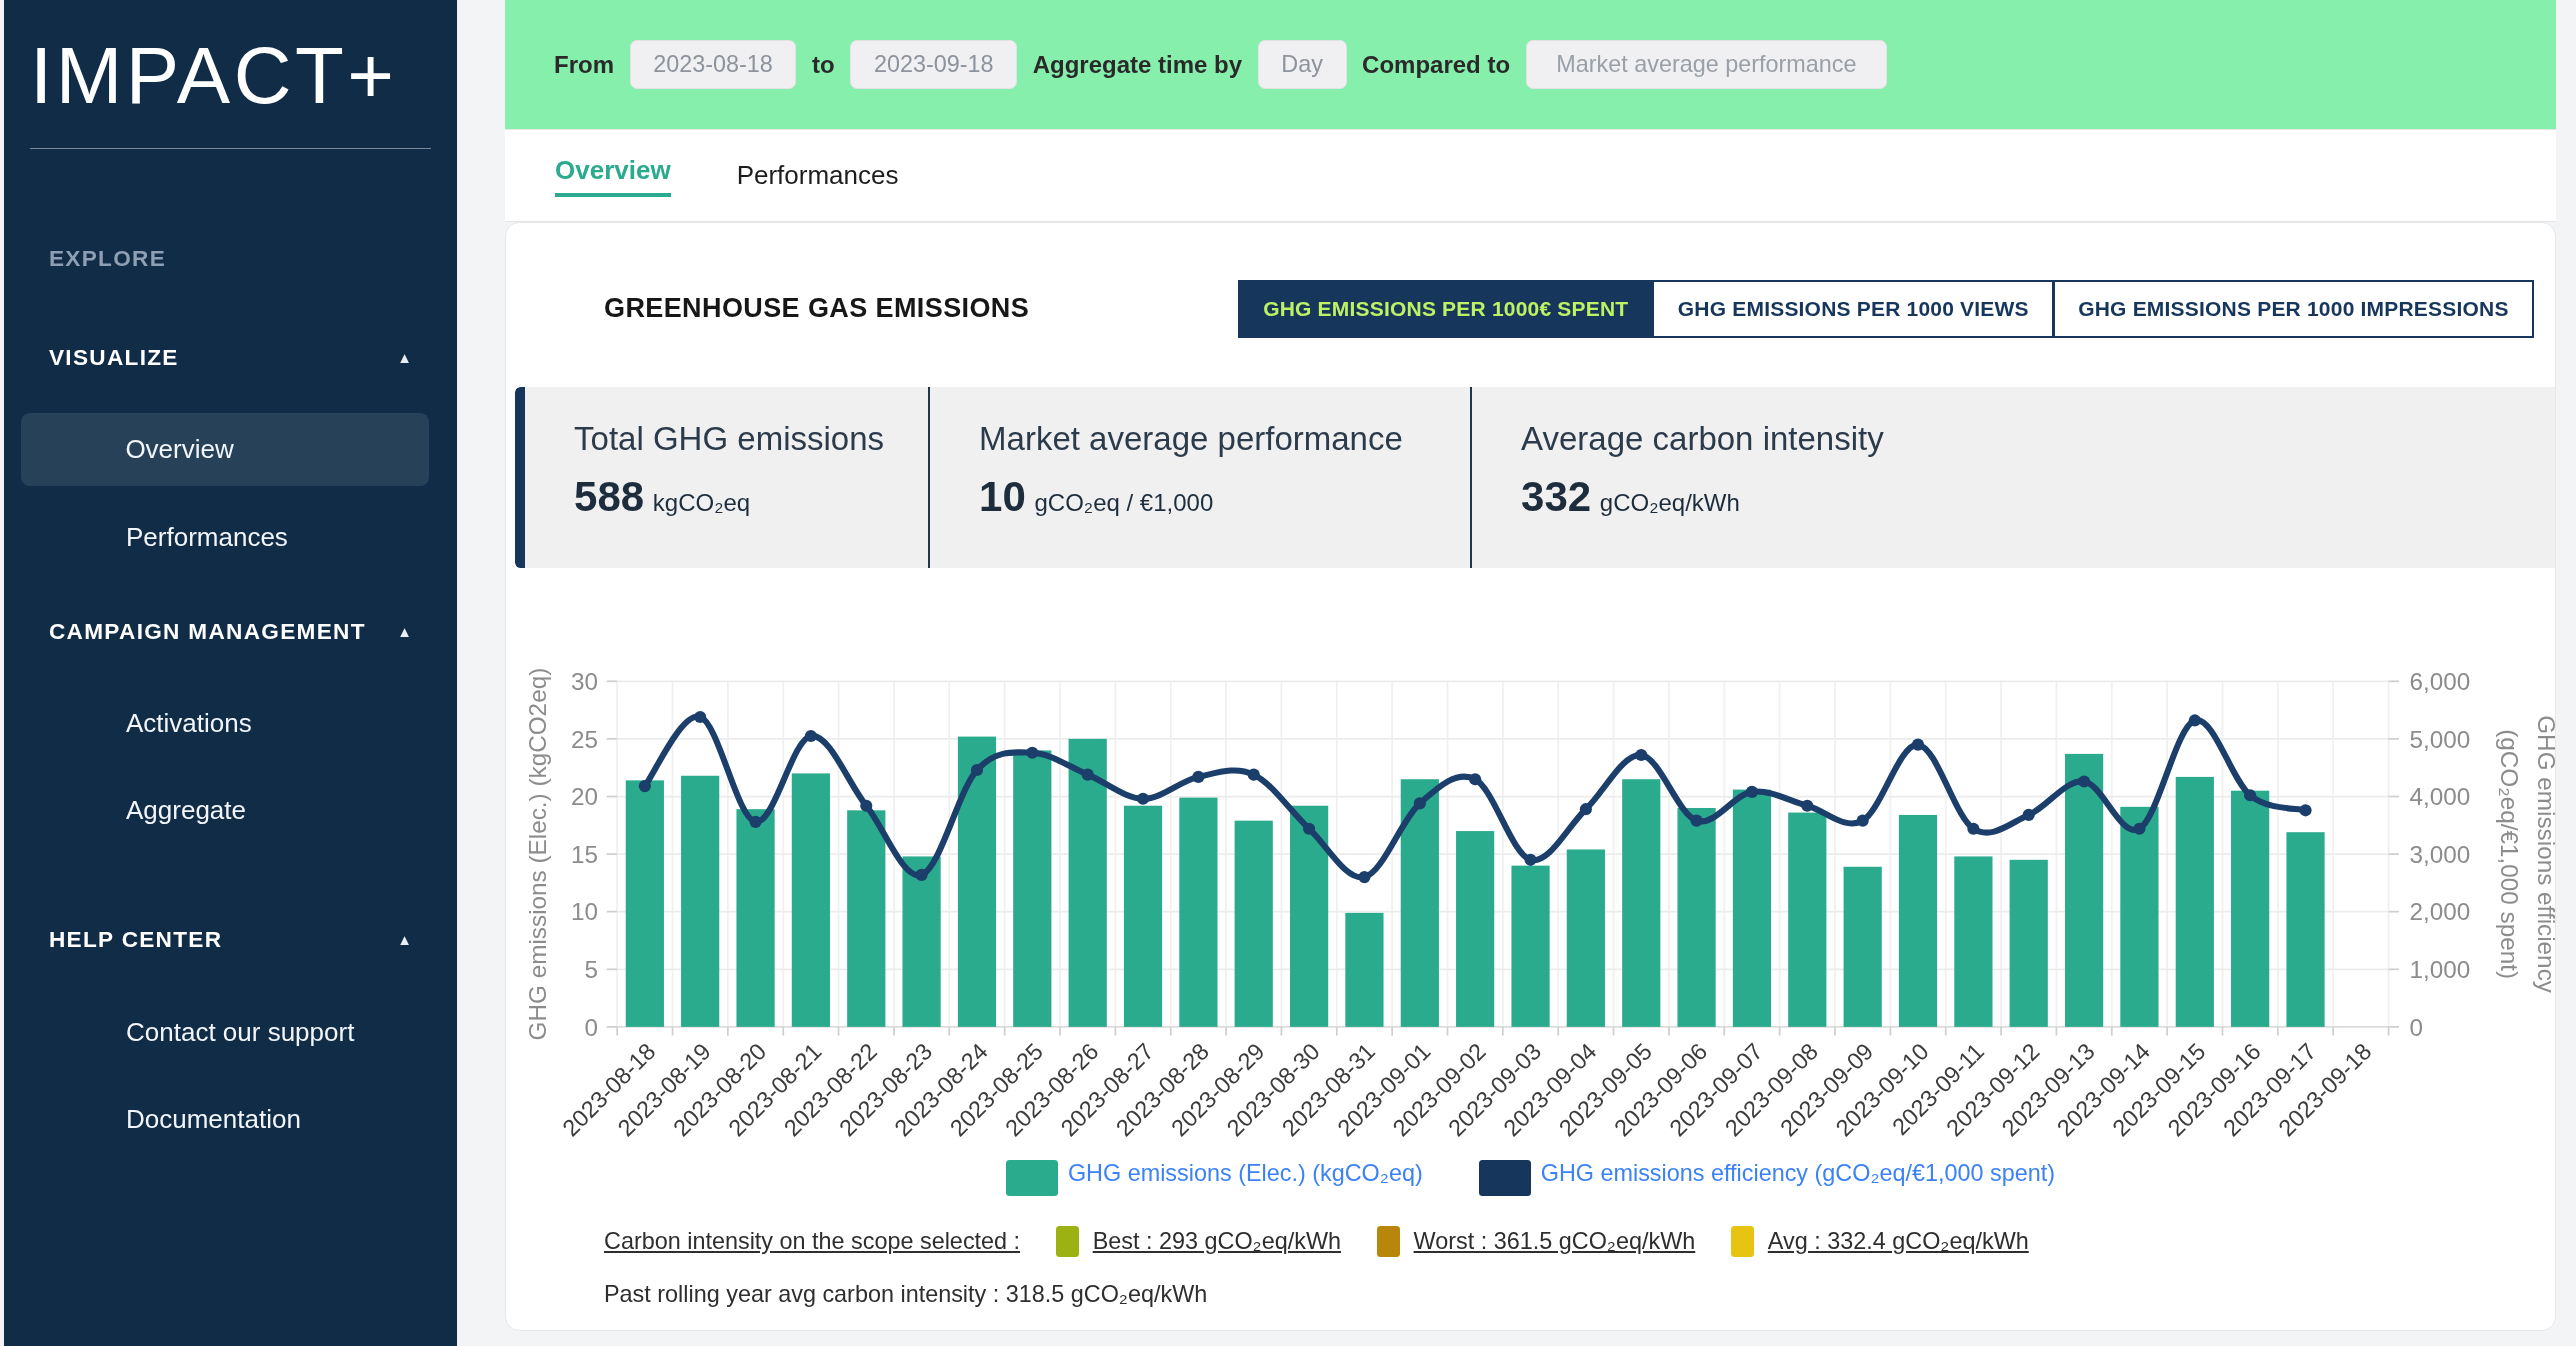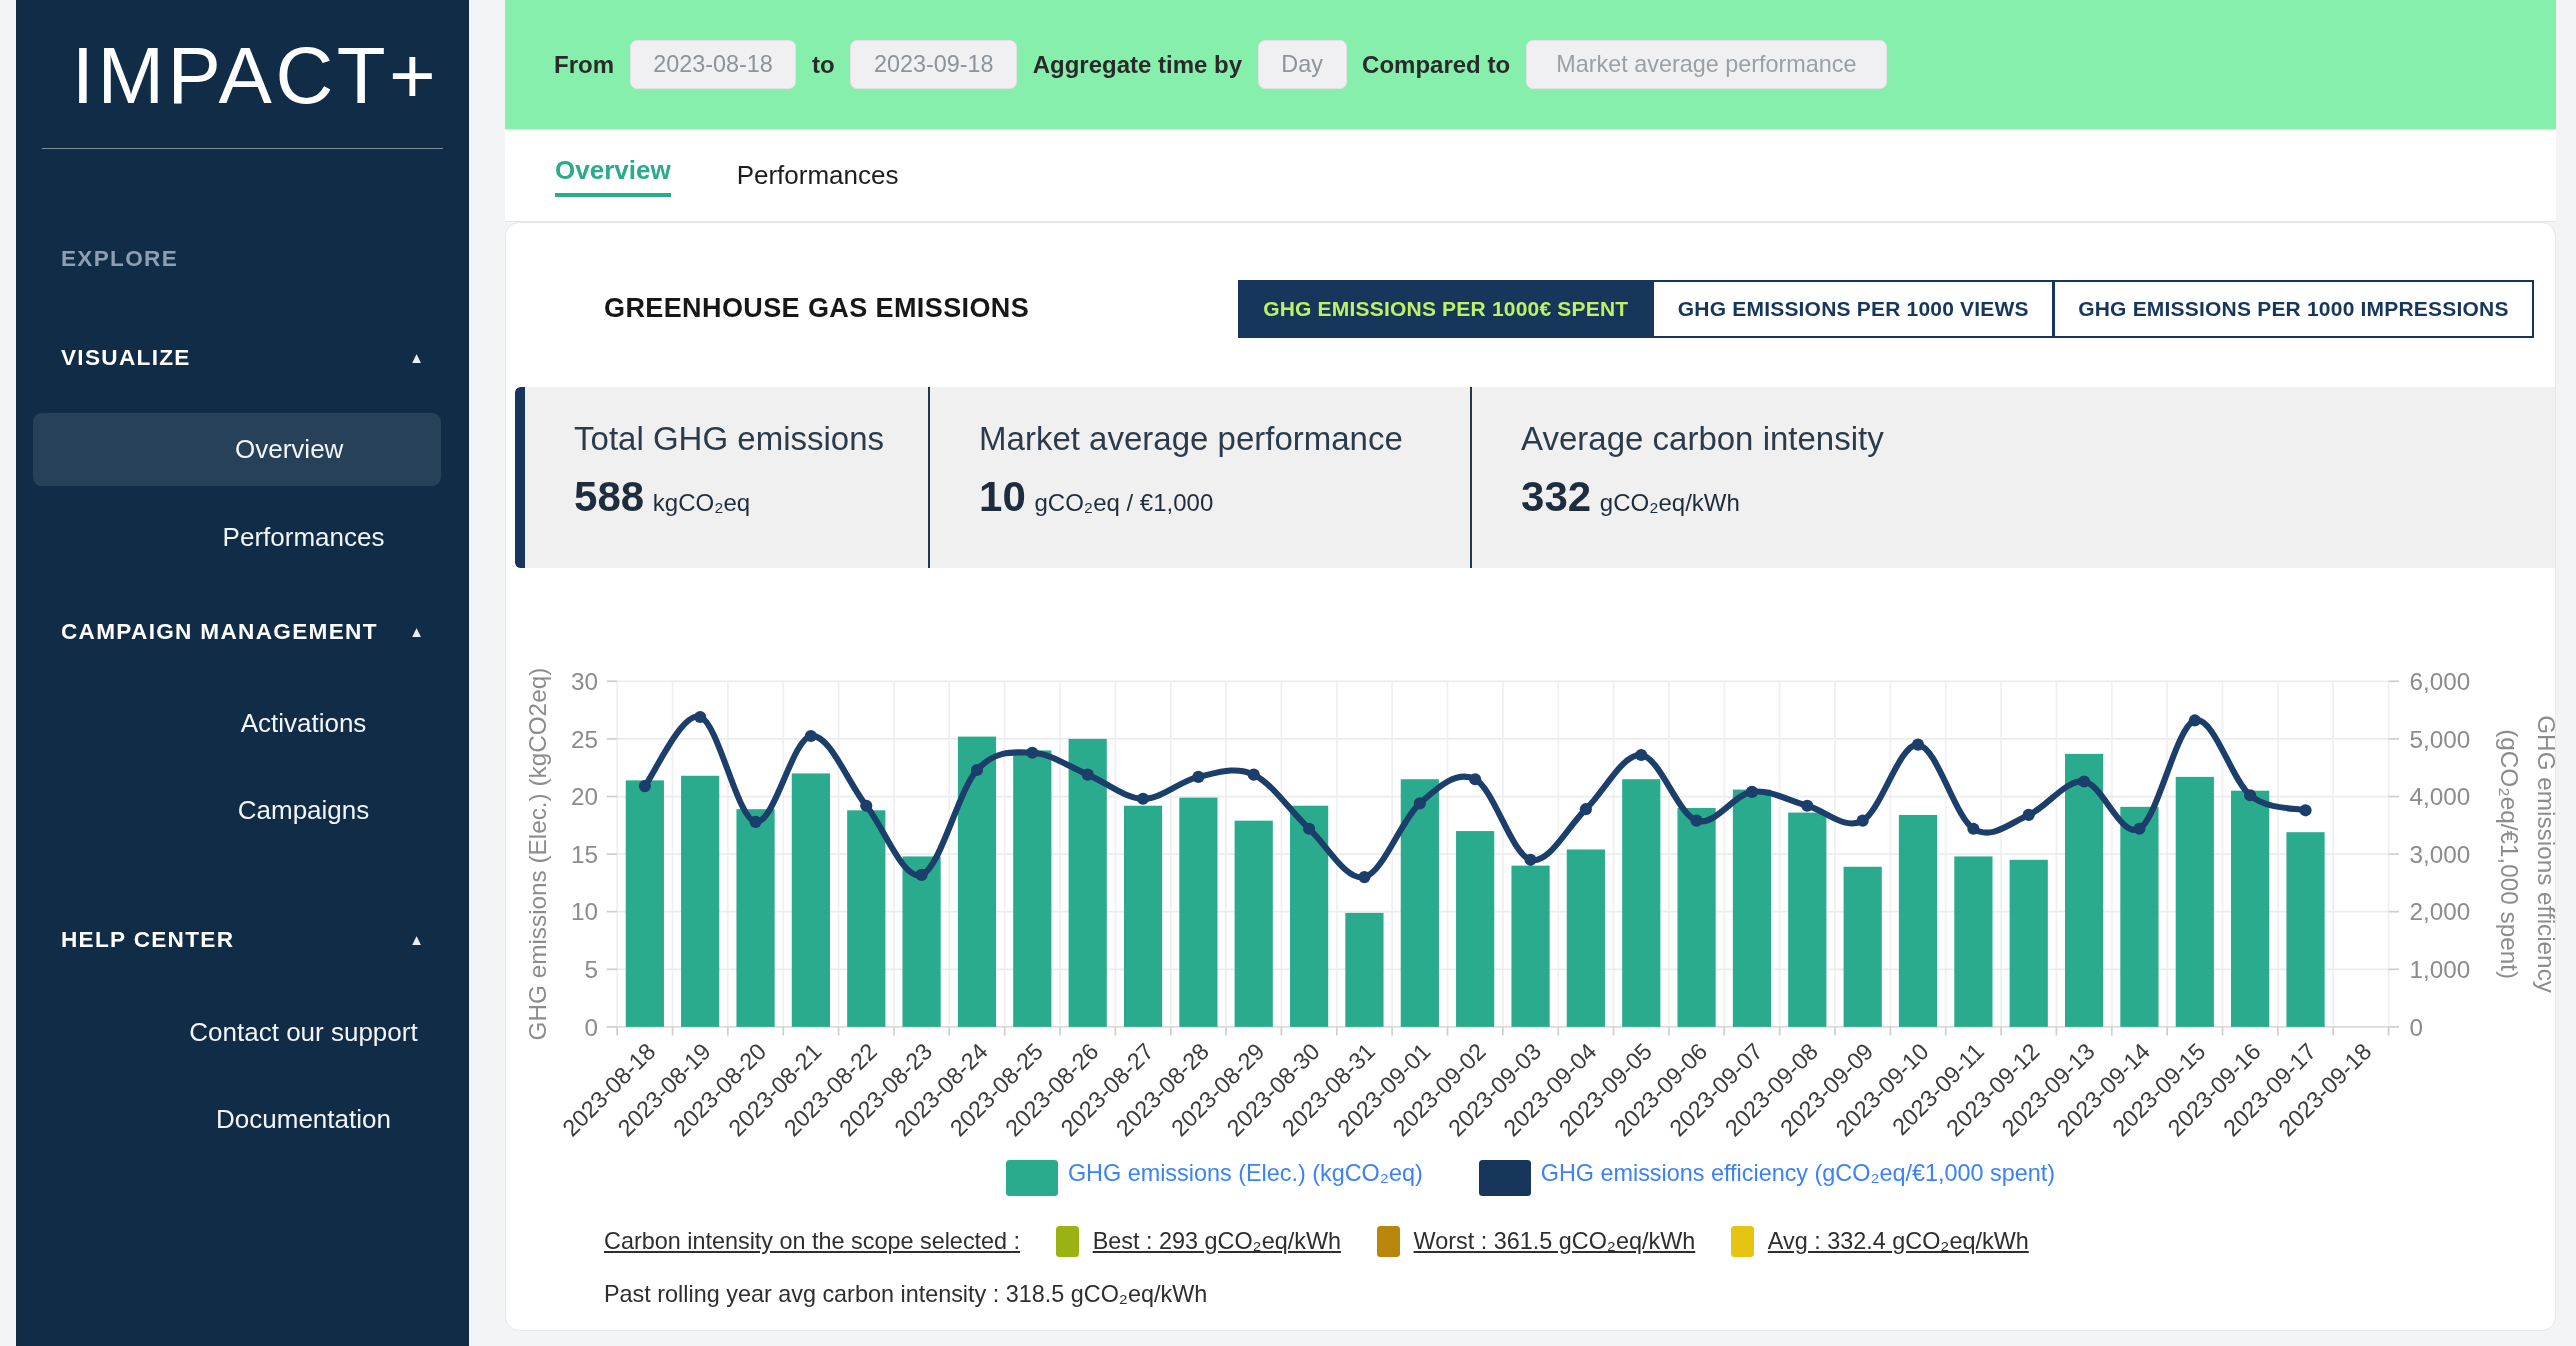--- a/index.html
+++ b/index.html
@@ -1,21 +1,21 @@
 <!DOCTYPE html>
 <html style="font-size:14px"><head>
 <meta charset="utf-8">
 <style>
   html,body{margin:0;padding:0;}
   body{
     width:2576px;height:1346px;overflow:hidden;background:#F3F4F6;
     font-family:"Liberation Sans",sans-serif;color:#222;
   }
   
-  .sidebar{position:absolute;left:16px;top:0;width:453px;height:1346px;background:#112C47;text-align:center;}
+  .sidebar{position:absolute;left:4px;top:0;width:453px;height:1346px;background:#112C47;}
   .logo{font-size:80px;font-weight:200;letter-spacing:3.5px;color:#FFFFFF;margin:29.5px 0 0 26px;}
   .sb-divider{height:1.7px;background:rgba(255,255,255,0.45);margin:26px 26px 0 26px;}
   .sb-sec{display:flex;align-items:center;justify-content:space-between;padding:0 45px;font-weight:700;}
   .sb-sec .lbl{font-size:22.6px;letter-spacing:1.3px;}
   .sb-sec .caret{font-size:14.8px;color:#E8EEF4;}
   .sec-dim{color:#8E9FB3;margin-top:97px;}
   .sec-lit{color:#FFFFFF;}
   .mt-vis{margin-top:73px;}
   .mt-camp{margin-top:66px;}
   .mt-help{margin-top:101px;}
@@ -83,21 +83,21 @@
     <span class="caret">▲</span>
   </div>
   <div class="sb-item active">Overview</div>
   <div class="sb-item mt-perf">Performances</div>
 
   <div class="sb-sec sec-lit mt-camp">
     <span class="lbl">CAMPAIGN MANAGEMENT</span>
     <span class="caret">▲</span>
   </div>
   <div class="sb-item mt-act">Activations</div>
-  <div class="sb-item mt-cmp2">Campaigns</div>
+  <div class="sb-item mt-cmp2">Aggregate</div>
 
   <div class="sb-sec sec-lit mt-help">
     <span class="lbl">HELP CENTER</span>
     <span class="caret">▲</span>
   </div>
   <div class="sb-item mt-contact">Contact our support</div>
   <div class="sb-item mt-doc">Documentation</div>
 </aside>
 
 <div class="main">

